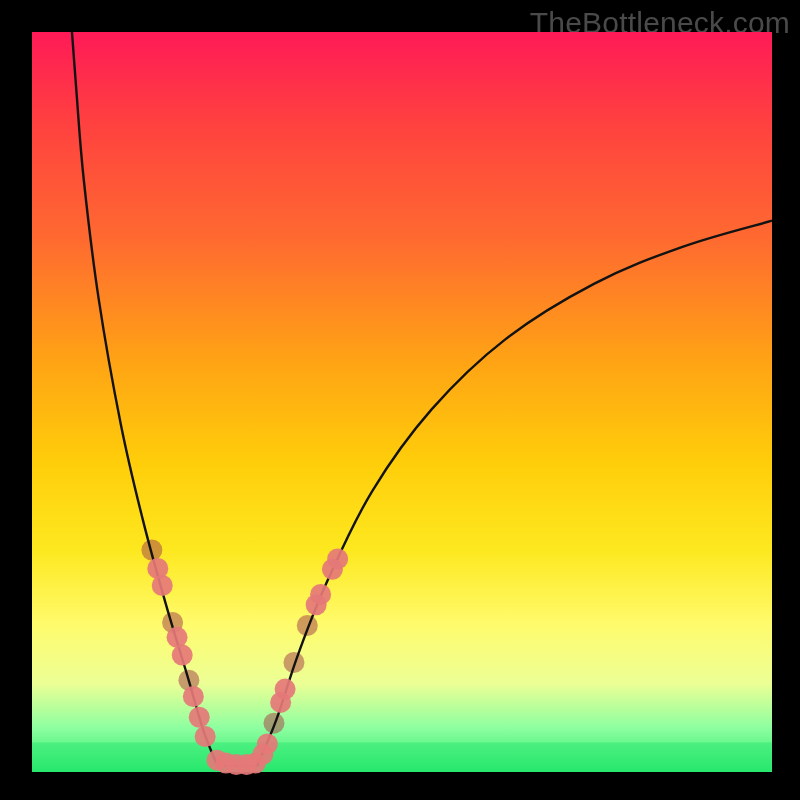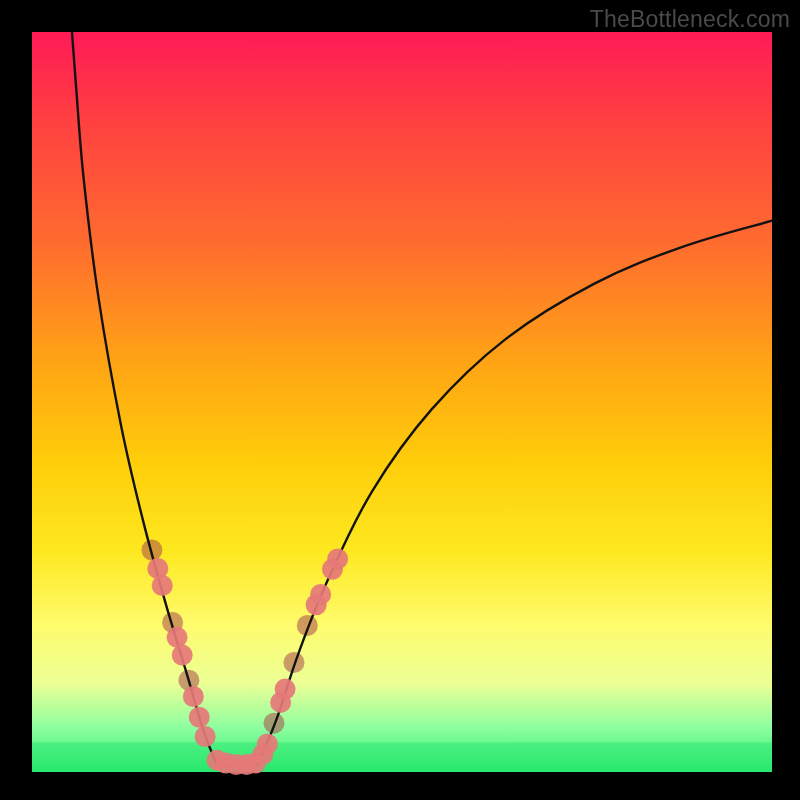--- a/index.html
+++ b/index.html
@@ -35,21 +35,21 @@
       #ecff95 88%,
       #8effa0 94%,
       #27e96c 100%
     );
   }
   .watermark {
     position: absolute;
     top: 6px;
     right: 10px;
     color: #4a4a4a;
-    font-size: 23px;
+    font-size: 30px;
     font-weight: 500;
     letter-spacing: 0.2px;
   }
   svg.curve, svg.points-behind, svg.points-front, svg.safe-band {
     position: absolute;
     left: 0;
     top: 0;
     width: 740px;
     height: 740px;
     overflow: visible;

